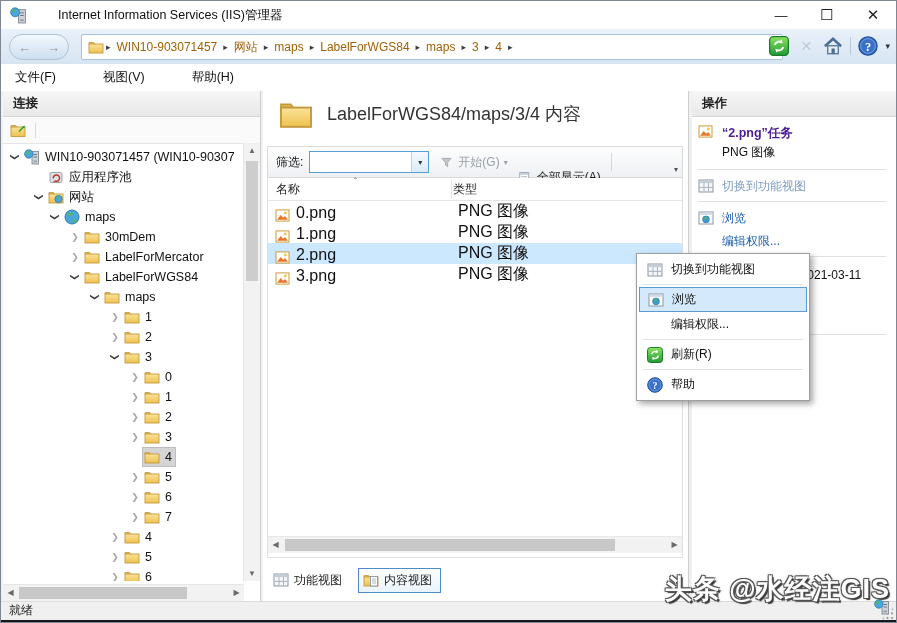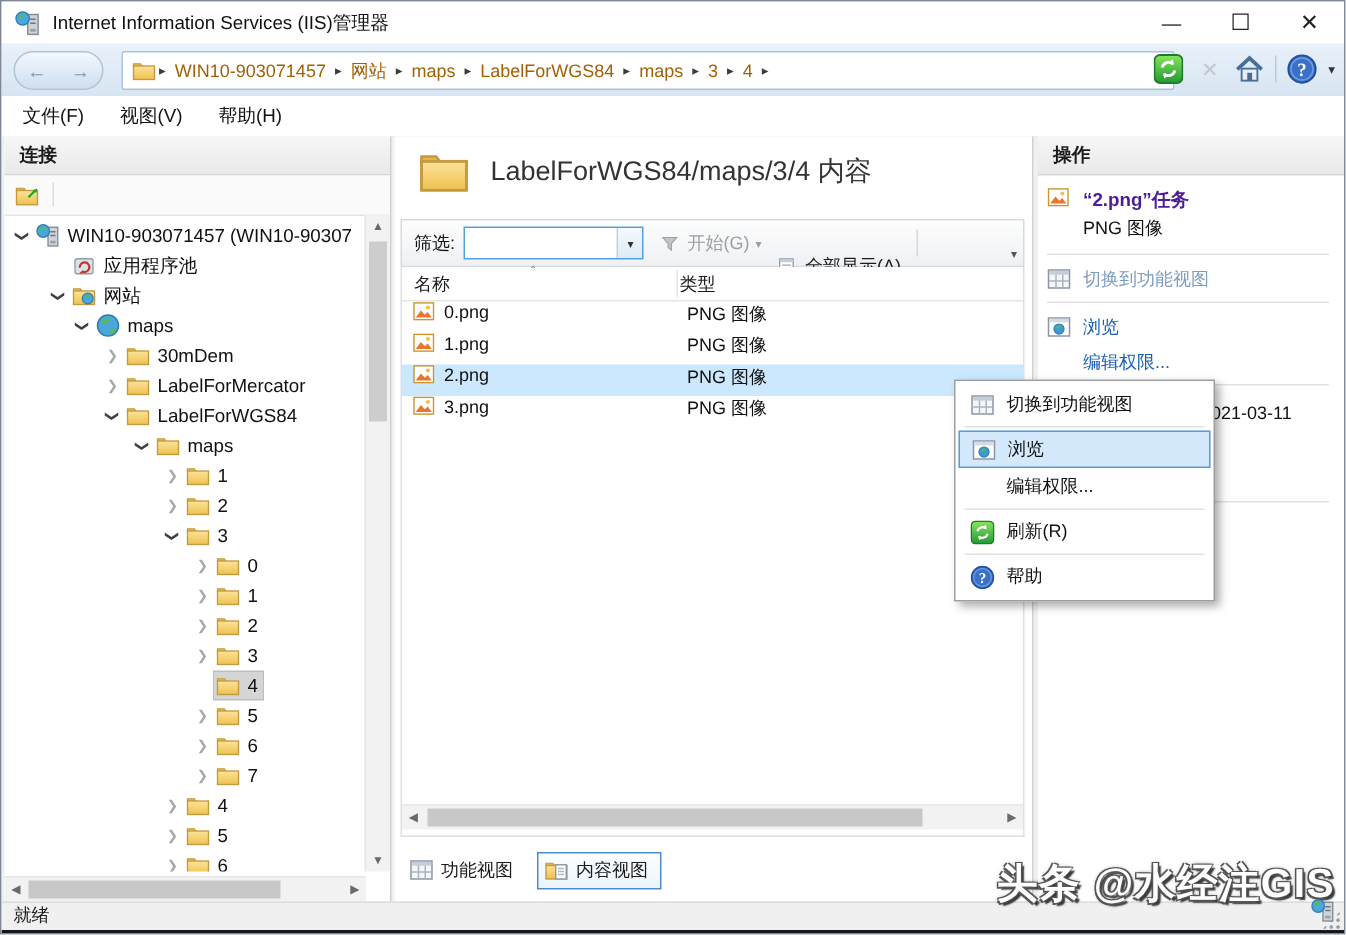--- a/index.html
+++ b/index.html
@@ -1,17 +1,17 @@
 <!DOCTYPE html>
 <html><head>
 <meta charset="utf-8">
 <style>
   html,body{margin:0;padding:0;background:#cfd6dd;font-family:"Liberation Sans","DejaVu Sans",sans-serif;}
   #window{position:relative;width:897px;height:623px;background:#fff;border:1px solid #7e8793;box-sizing:border-box;overflow:hidden;}
-  .abs{position:absolute;}
+  .abs{position:absolute;gap:23px;}
 
   
   #titlebar{left:0;top:0;width:100%;height:28px;background:#fff;display:flex;align-items:center;}
   #titlebar .appicon{margin-left:9px;width:17px;height:17px;}
   #titlebar .title{margin-left:8px;font-size:12.5px;color:#111;}
   #wincontrols{margin-left:auto;display:flex;height:100%;}
   .winbtn{width:46px;height:100%;display:flex;align-items:center;justify-content:center;font-size:13px;color:#222;cursor:default;}
 
   
   #navbar{left:0;top:28px;width:100%;height:35px;background:linear-gradient(#e9f1fa,#d7e5f2);border-bottom:1px solid #c3d3e2;}
@@ -76,21 +76,21 @@
   .tbsep{width:1px;height:18px;background:#d7d7d7;margin-left:10px;}
   #tboverflow{margin-left:auto;margin-right:4px;font-size:8px;color:#555;align-self:flex-end;padding-bottom:3px;}
 
   
   #filelist{position:absolute;left:4px;top:87px;width:416px;height:380px;border:1px solid #e0e0e0;border-top:none;box-sizing:border-box;background:#fff;}
   #listcols{height:22px;border-bottom:1px solid #e5e5e5;display:flex;align-items:center;position:relative;font-size:12px;color:#1c1c1c;}
   #listcols .colname{padding-left:8px;width:175px;box-sizing:border-box;}
   #listcols .sortcaret{position:absolute;left:86px;top:-2px;font-size:9px;color:#666;}
   #listcols .coldiv{position:absolute;left:183px;top:2px;bottom:2px;width:1px;background:#e5e5e5;}
   #listcols .coltype{padding-left:10px;}
-  .frow{height:21px;display:flex;align-items:flex-start;font-size:12px;color:#111;}
+  .frow{height:21px;display:flex;align-items:flex-end;font-size:16px;color:#111;}
   .frow .ic14{margin-left:7px;}
   .frow .fname{margin-left:6px;width:152px;}
   .frow .ftype{padding-left:10px;}
   .frow.sel{background:#cce8ff;}
   #listhscroll{position:absolute;left:0;bottom:4px;width:100%;height:16px;background:#f2f2f2;border-top:1px solid #e8e8e8;}
 
   
   #viewtabs{position:absolute;left:6px;top:475px;height:28px;display:flex;align-items:center;}
   .vtab{display:flex;align-items:center;font-size:12px;color:#1c1c1c;padding:3px 8px 3px 4px;margin-right:8px;}
   .vtab .ic16{margin-right:5px;}

